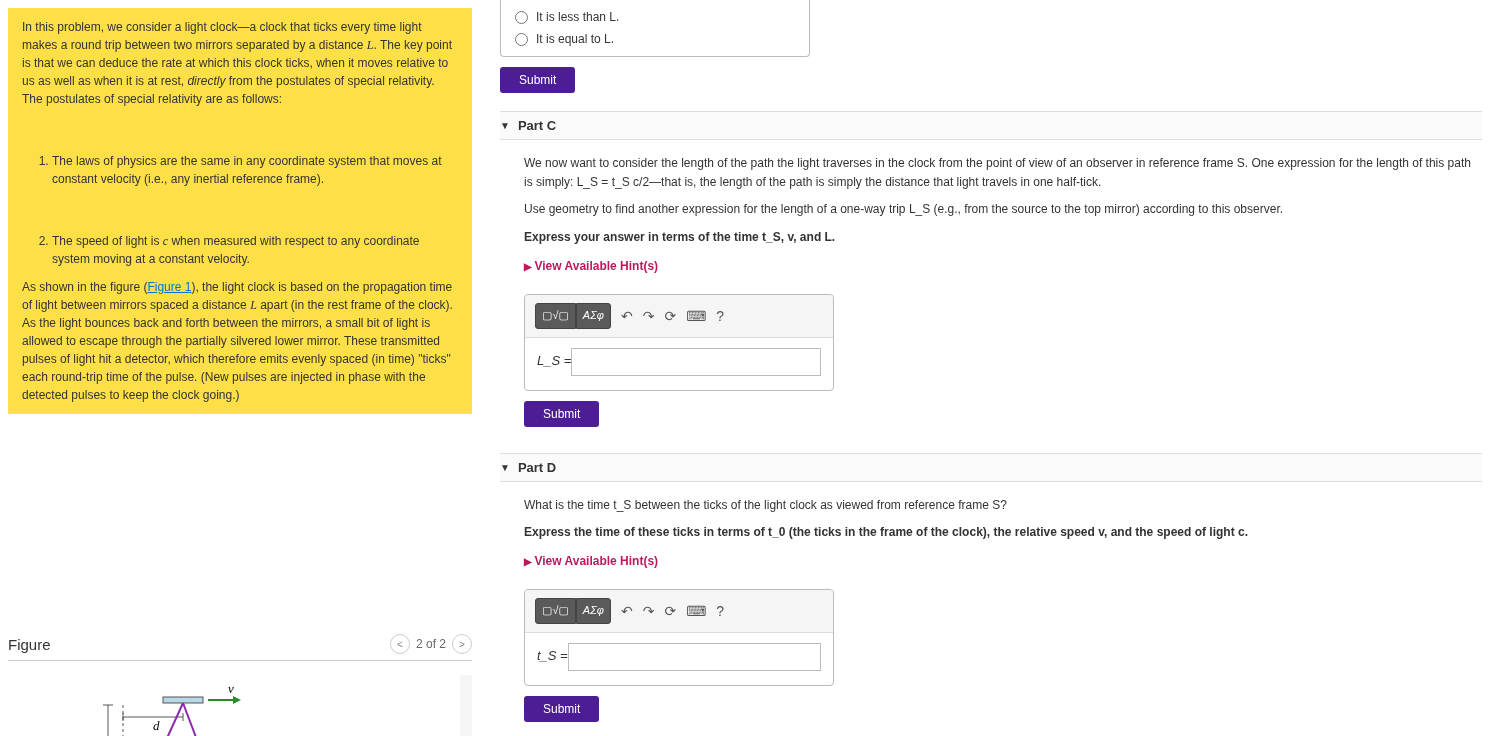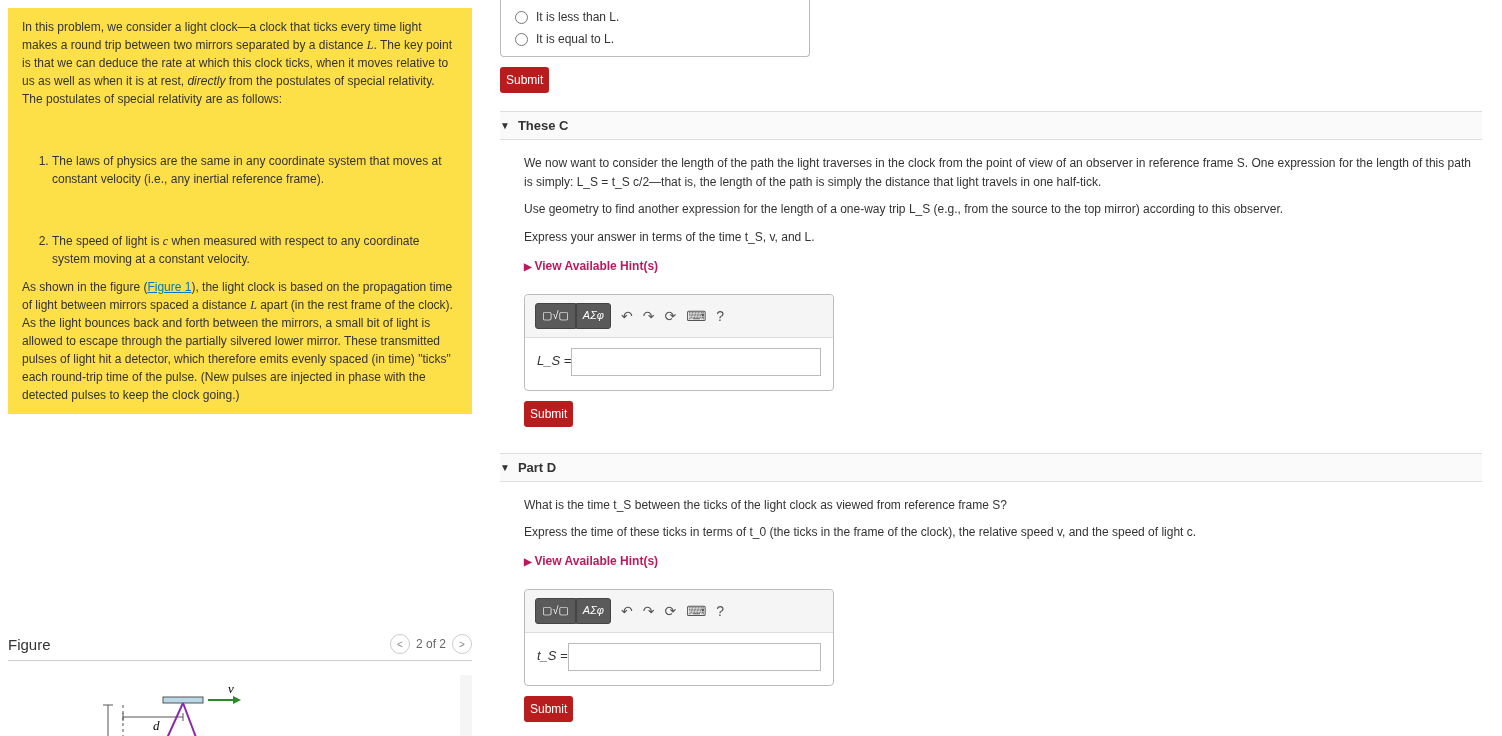--- a/index.html
+++ b/index.html
@@ -25,24 +25,24 @@
     .answer-box { border: 1px solid #bbb; border-radius: 4px; width: 310px; padding: 0; margin-top:8px; }
     .toolbar { display: flex; align-items: center; gap: 10px; padding: 8px 10px; background: #f5f5f5; border-bottom: 1px solid #ddd; border-radius: 4px 4px 0 0;}
     .tb-pill { display:flex; gap:0;}
     .tb-btn { background: #5a5a5a; color: #fff; padding: 3px 6px; font-size: 11px; border: 1px solid #444; cursor: pointer; }
     .tb-btn:first-child{ border-radius:3px 0 0 3px;}
     .tb-btn:last-child{ border-radius:0 3px 3px 0;font-style:italic;}
     .tb-icon { cursor: pointer; color: #555; font-size: 14px; }
     .answer-row { display: flex; align-items: center; padding: 10px 12px 14px 12px; }
     .answer-label { font-style: italic; font-size:13px;}
     .answer-input { flex: 1; border: 1px solid #bbb; height: 28px; padding: 0 6px; }
-    .submit-btn { background: #b91c1c; color: #fff; border: none; padding: 6px 6px; border-radius: 3px; cursor: pointer; margin-top: 10px; font-size: 12px; }
+    .submit-btn { background: #4c1d95; color: #fff; border: none; padding: 6px 19px; border-radius: 3px; cursor: pointer; margin-top: 10px; font-size: 12px; }
     .radio-group { border: 1px solid #bbb; border-top:none; border-radius: 0 0 4px 4px; width: 310px; padding: 6px 0;}
     .radio-item { display: flex; align-items: center; gap: 8px; padding: 4px 14px; }
-    .instruct{ font-weight:normal; margin-top:8px;}
+    .instruct{ font-weight:bold; margin-top:8px;}
     .mathit{ font-style:italic; font-family: 'Times New Roman', serif;}
     .figure-link{ color:#0077c8; text-decoration:underline; cursor:pointer;}
     svg{overflow:visible;}
   </style>
 </head>
 <body>
 
 <div class="container">
   <div class="left-panel">
     <div class="intro-box">
@@ -130,21 +130,21 @@
           <input type="radio" name="pb" style="">
           <span>It is equal to L.</span>
         </label>
       </div>
       <button class="submit-btn">Submit</button>
     </div>
 
     <div class="part-section">
       <div class="part-header">
         <span class="collapse-icon">▼</span>
-        <span>These C</span>
+        <span>Part C</span>
       </div>
       <div class="part-body">
         <p>We now want to consider the length of the path the light traverses in the clock from the point of view of an observer in reference frame S. One expression for the length of this path is simply: L_S = t_S c/2—that is, the length of the path is simply the distance that light travels in one half-tick.</p>
         <p style="margin-top:8px;">Use geometry to find another expression for the length of a one-way trip L_S (e.g., from the source to the top mirror) according to this observer.</p>
         <p class="instruct">Express your answer in terms of the time t_S, v, and L.</p>
         <div class="hints-link">View Available Hint(s)</div>
         <div class="answer-box">
           <div class="toolbar">
             <div class="tb-pill">
               <span class="tb-btn">▢√▢</span>

